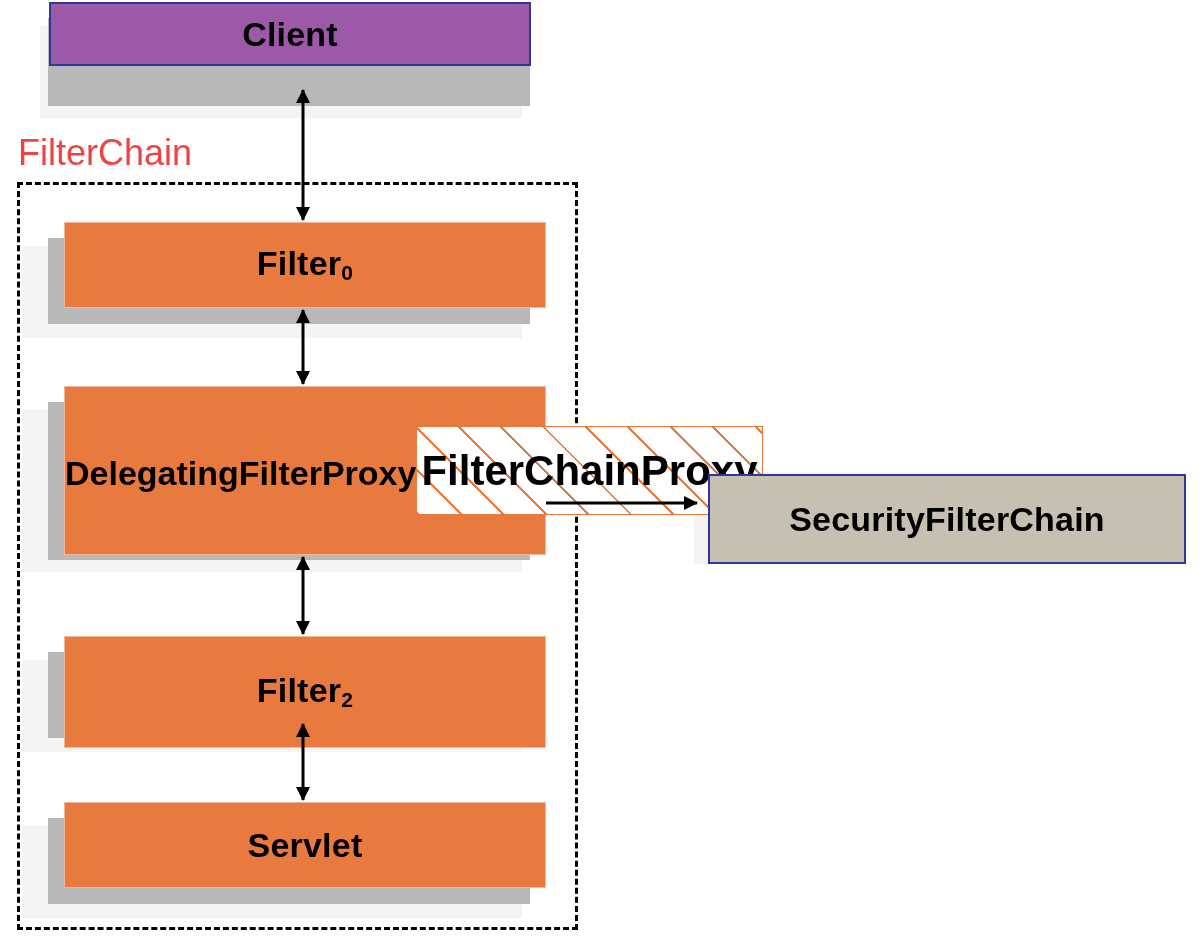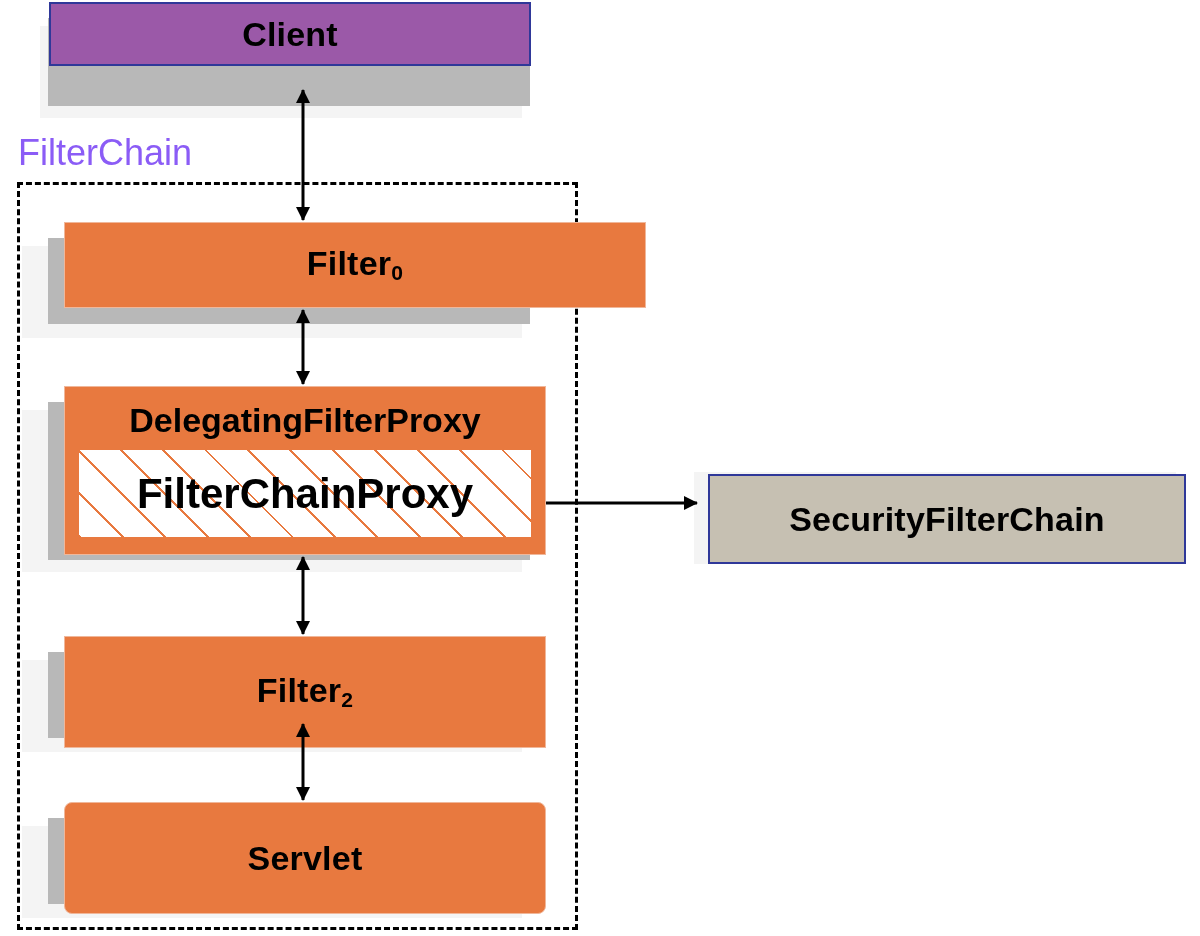--- a/index.html
+++ b/index.html
@@ -60,21 +60,20 @@
   }
 
   
   .node-composite {
     position: absolute;
     box-sizing: border-box;
     background: #e8793f;
     border: 1.5px solid #f0b79a;
     z-index: 5;
     display: flex;
-    flex-direction: column;
     align-items: center;
     text-align: center;
   }
   .composite-title {
     font-weight: bold;
     font-size: 34px;
     color: #000;
     line-height: 1;
     padding-top: 16px;
     padding-bottom: 12px;
@@ -106,21 +105,21 @@
     position: absolute;
     box-sizing: border-box;
     border: 3px dashed #000000;
     background: transparent;
     z-index: 3;
   }
   .container-label {
     position: absolute;
     font-size: 36px;
     font-weight: normal;
-    color: #8b5cf6;
+    color: #ef4444;
     z-index: 6;
     white-space: nowrap;
   }
 
   
   .arrow-layer {
     position: absolute;
     left: 0;
     top: 0;
     width: 1200px;
@@ -145,42 +144,42 @@
   <div class="container-label" style="left:18px; top:132px;">FilterChain</div>
 
   <div class="shadow-outer" style="left:40px; top:26px; width:482px; height:92px;"></div>
   <div class="shadow-inner" style="left:48px; top:18px; width:482px; height:88px;"></div>
   <div class="node node-client" style="left:49px; top:2px; width:482px; height:64px;">
     <span>Client</span>
   </div>
 
   <div class="shadow-outer" style="left:22px; top:246px; width:500px; height:92px;"></div>
   <div class="shadow-inner" style="left:48px; top:238px; width:482px; height:86px;"></div>
-  <div class="node node-orange" style="left:64px; top:222px; width:582px; height:86px;">
+  <div class="node node-orange" style="left:64px; top:222px; width:482px; height:86px;">
     <span><span>Filter</span><sub>0</sub></span>
   </div>
 
   <div class="shadow-outer" style="left:22px; top:410px; width:500px; height:162px;"></div>
   <div class="shadow-inner" style="left:48px; top:402px; width:482px; height:158px;"></div>
   <div class="node-composite" style="left:64px; top:386px; width:482px; height:169px;">
     <div class="composite-title">DelegatingFilterProxy</div>
     <div class="hatched-box" style="width:454px; height:89px;">
       <span class="hatched-label">FilterChainProxy</span>
     </div>
   </div>
 
   <div class="shadow-outer" style="left:22px; top:660px; width:500px; height:92px;"></div>
   <div class="shadow-inner" style="left:48px; top:652px; width:482px; height:86px;"></div>
   <div class="node node-orange" style="left:64px; top:636px; width:482px; height:112px;">
     <span><span>Filter</span><sub>2</sub></span>
   </div>
 
   <div class="shadow-outer" style="left:22px; top:826px; width:500px; height:92px;"></div>
   <div class="shadow-inner" style="left:48px; top:818px; width:482px; height:86px;"></div>
-  <div class="node node-orange" style="left:64px; top:802px; width:482px; height:112px;border-radius:8px;">
+  <div class="node node-orange" style="left:64px; top:802px; width:482px; height:86px;">
     <span>Servlet</span>
   </div>
 
   <div class="shadow-outer" style="left:694px; top:472px; width:482px; height:92px;"></div>
   <div class="node node-gray" style="left:708px; top:458px; width:478px; height:90px;">
     <span>SecurityFilterChain</span>
   </div>
 
   <svg class="arrow-layer" viewBox="0 0 1200 936" xmlns="http://www.w3.org/2000/svg">
     <defs>

